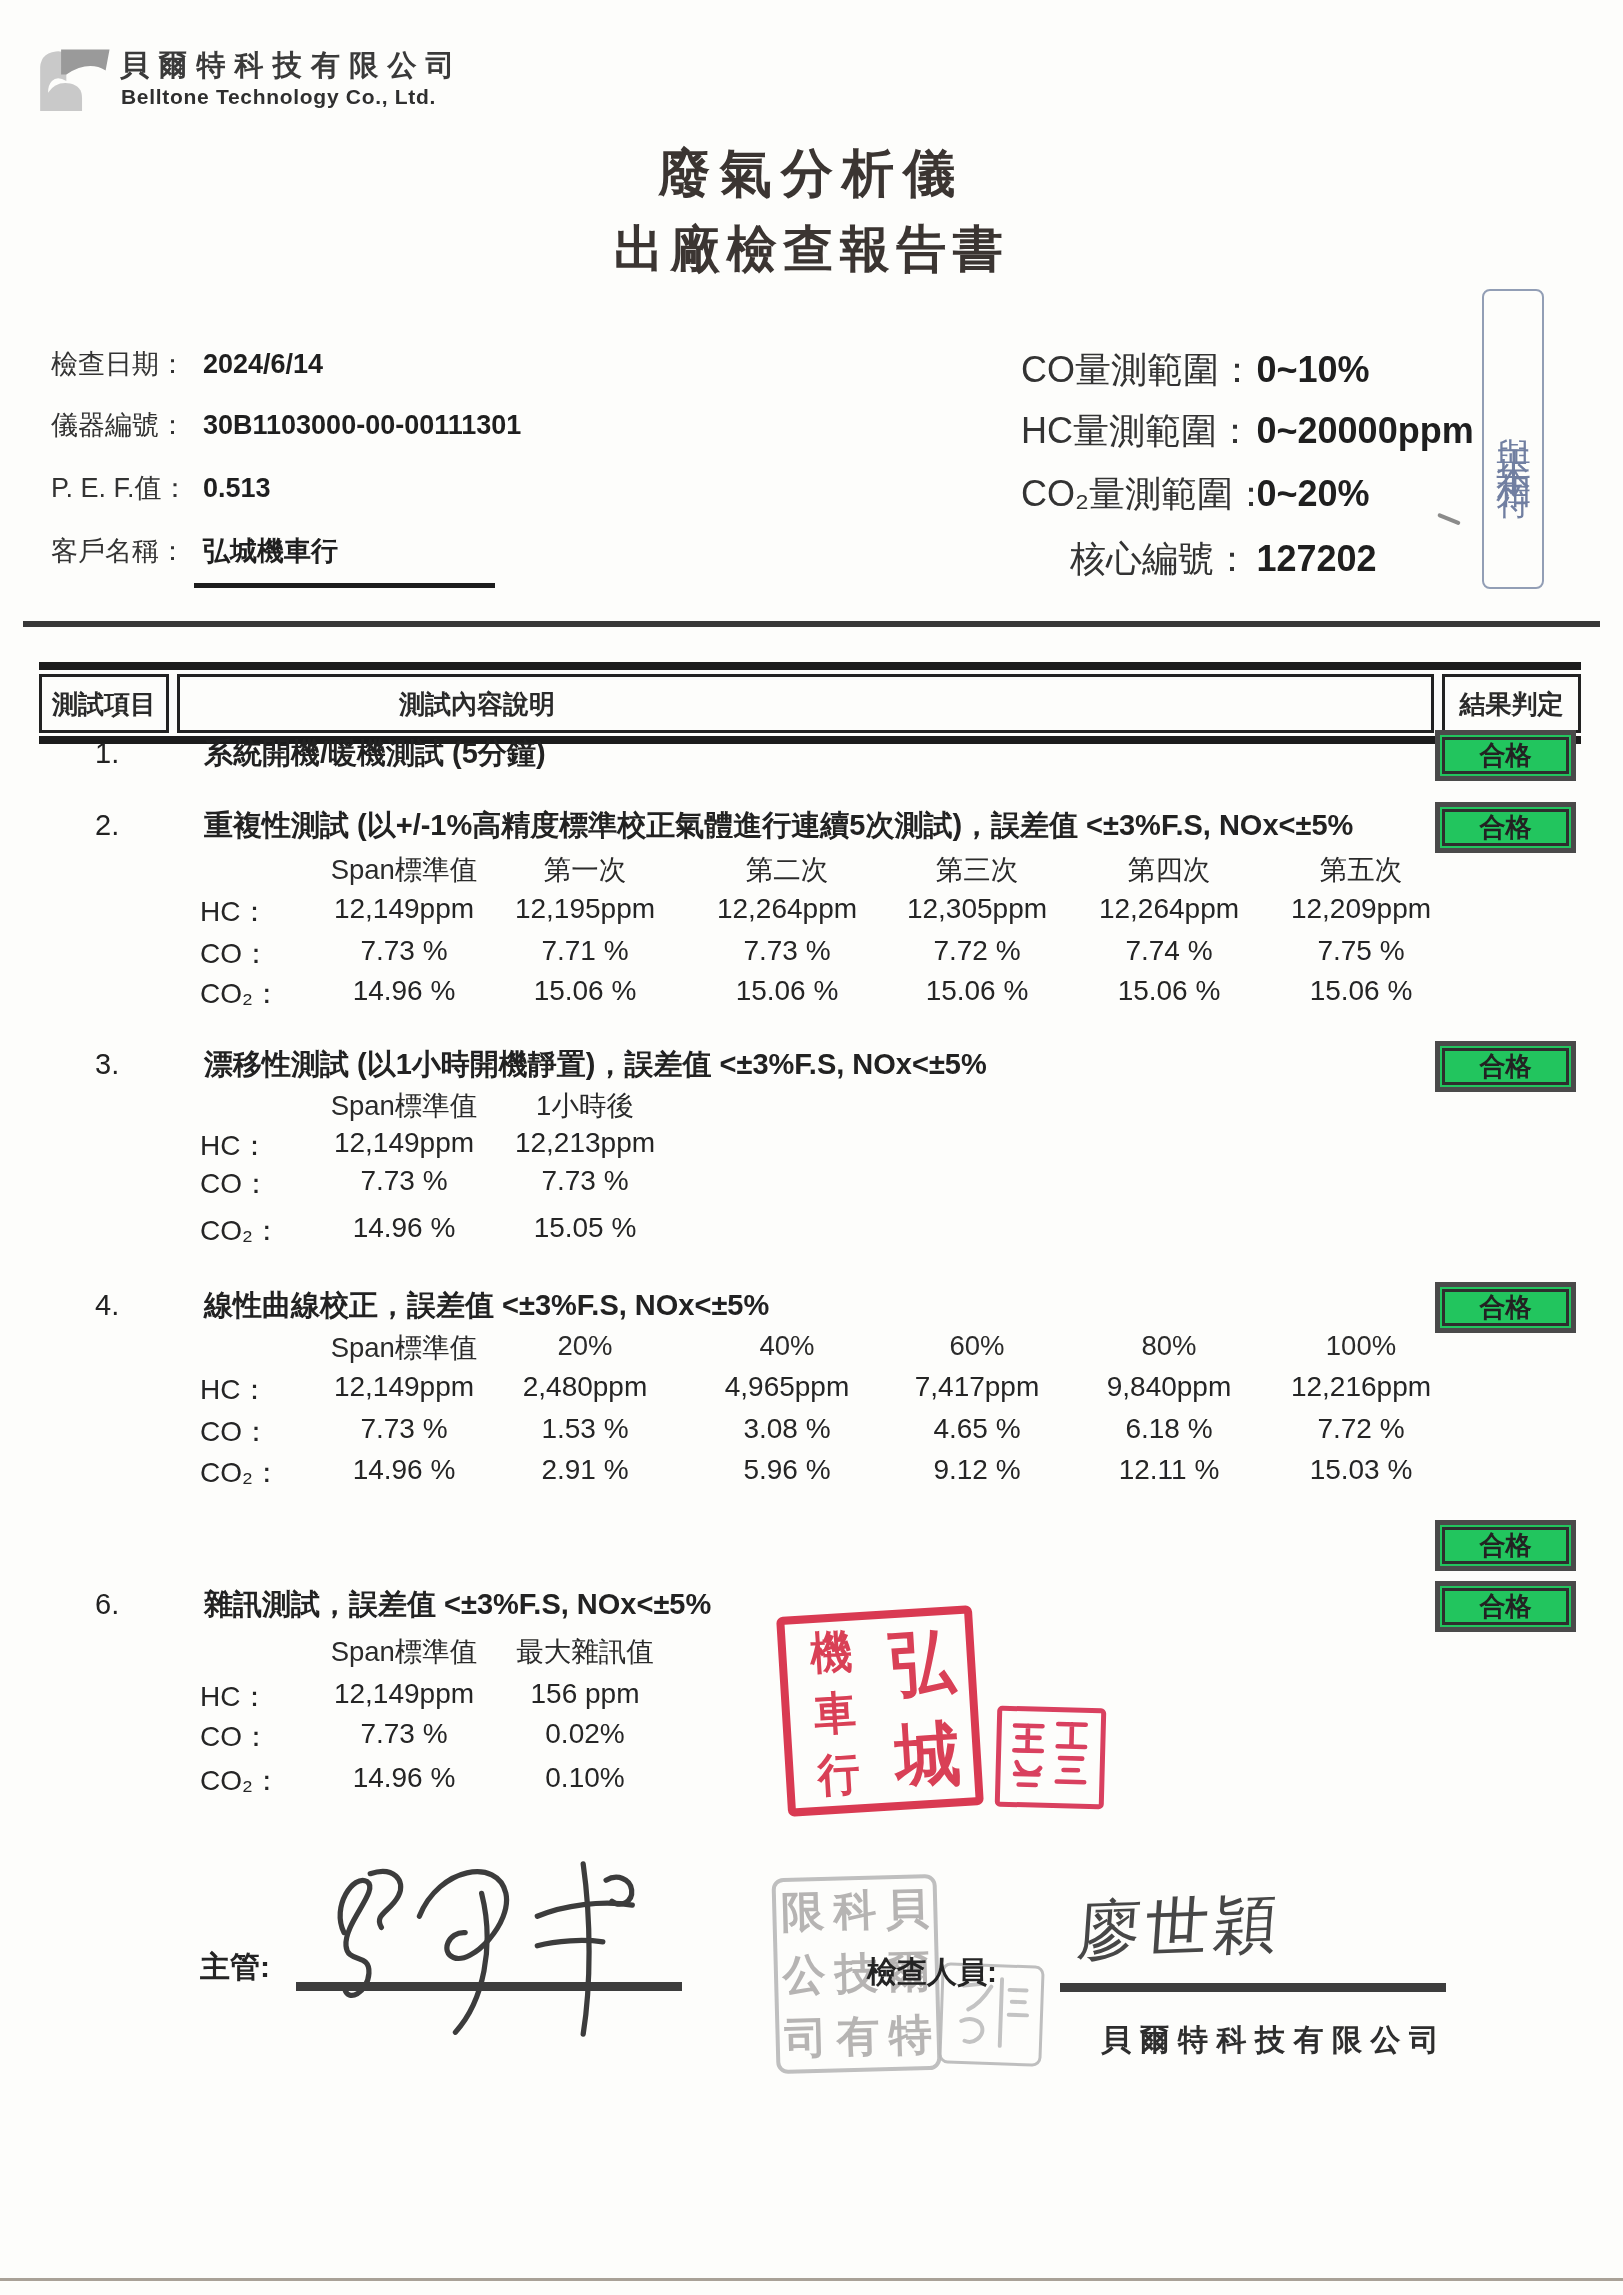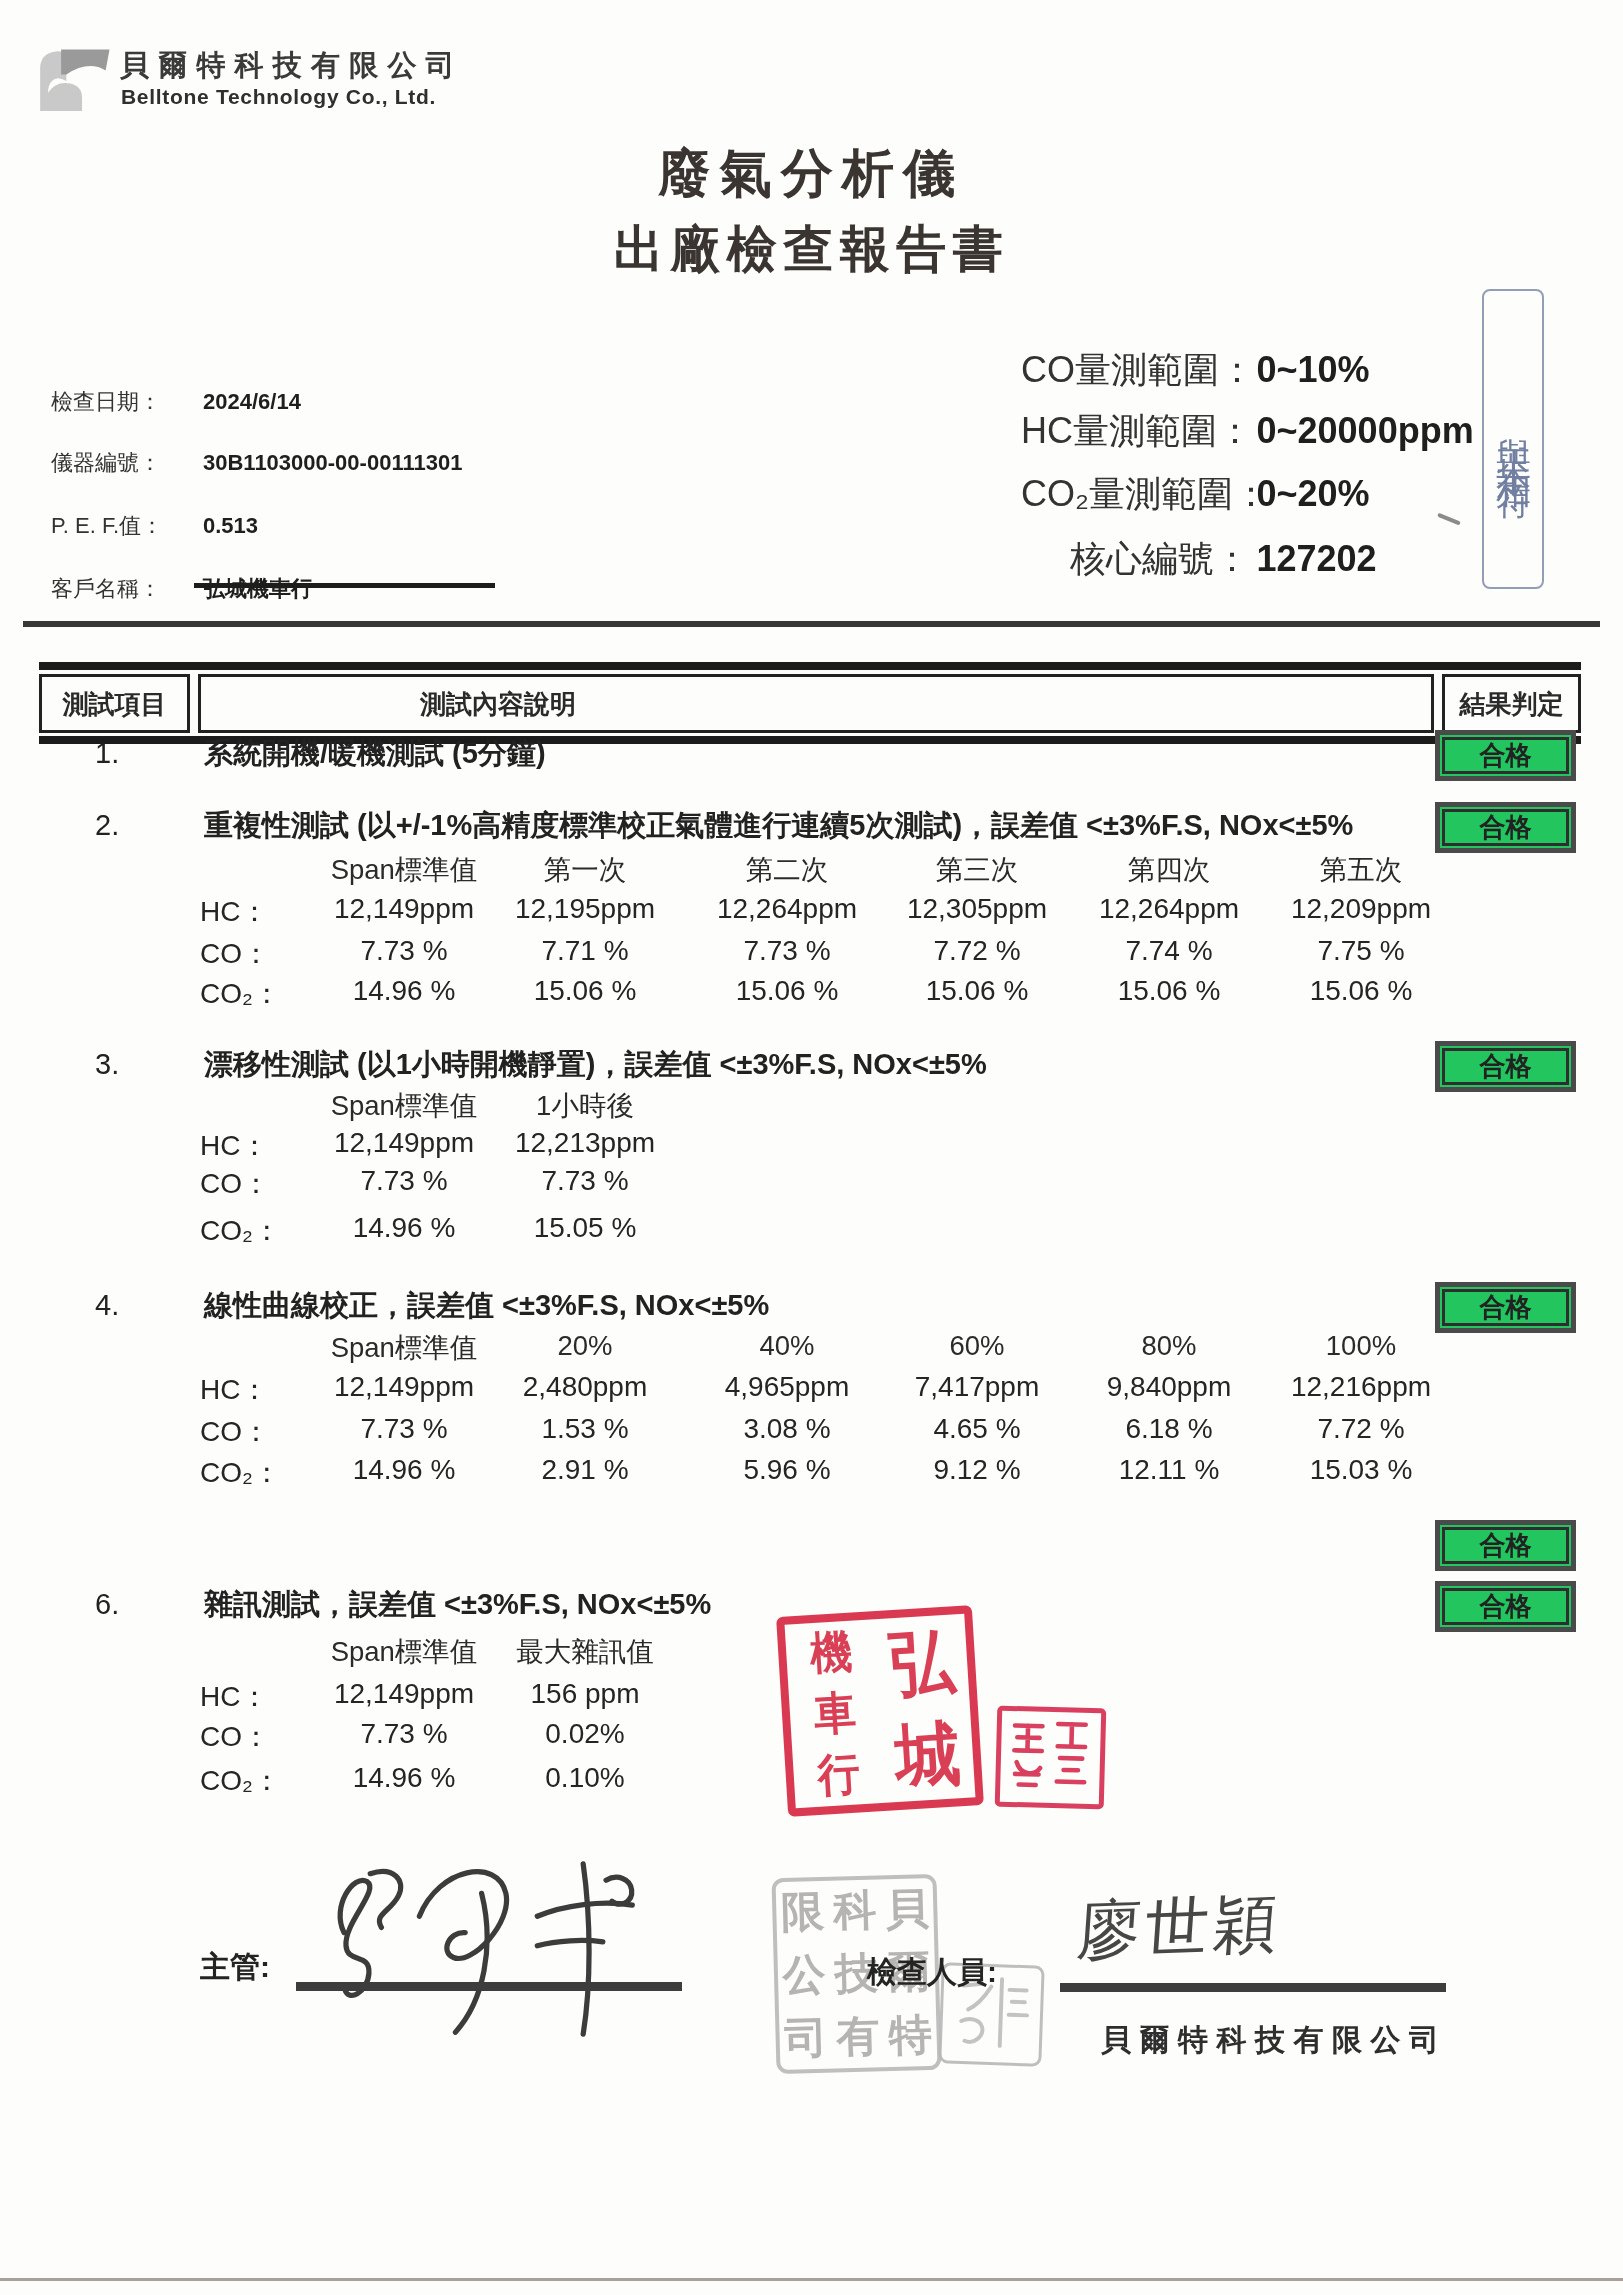--- a/index.html
+++ b/index.html
@@ -9,42 +9,42 @@
 
   
   .logo-zh{left:120px;top:46px;font-size:29px;font-weight:700;letter-spacing:9.2px;color:#3a3a3a;}
   .logo-en{left:121px;top:85px;font-size:21px;font-weight:600;color:#2f2f2f;letter-spacing:0.7px;}
 
   
   .title1{left:0;top:139px;width:1623px;text-align:center;font-size:52px;font-weight:700;letter-spacing:9.2px;color:#3b3532;}
   .title2{left:0;top:216px;width:1623px;text-align:center;font-size:50px;font-weight:700;letter-spacing:6.5px;color:#3b3532;}
 
   
-  .inforow{position:absolute;left:51px;font-size:22px;white-space:nowrap;margin-top:41px;}
+  .inforow{position:absolute;left:51px;font-size:27px;white-space:nowrap;}
   .inforow .ilabel{display:inline-block;min-width:152px;font-weight:400;color:#333;}
   .inforow .ival{font-weight:700;color:#1f1f1f;}
   .inforow-r{position:absolute;left:1021px;font-size:36px;white-space:nowrap;}
   .inforow-r .rlab{display:inline-block;width:229px;text-align:right;font-weight:400;color:#333;}
   .inforow-r .ival{font-weight:700;color:#1f1f1f;margin-left:6.5px;}
   .cust-underline{left:194px;top:583px;width:301px;height:5.2px;background:#1d1d1d;}
 
   
   .copystamp{left:1482px;top:289px;width:58px;height:296px;border:2.6px solid #8априж;}
   .copystamp{border:2.6px solid #8a97b0;border-radius:7.9px;display:flex;align-items:center;justify-content:center;
              writing-mode:vertical-rl;text-orientation:upright;font-size:35px;letter-spacing:11.8px;
              color:#66759a;opacity:.92;}
   .pen-mark{left:1437px;top:517px;width:23.6px;height:3.9px;background:#5a5a5a;border-radius:2px;transform:rotate(22deg);opacity:.7;}
 
   .divider{left:23px;top:621px;width:1577px;height:5.9px;background:#383838;}
 
   
   .thead{position:absolute;left:39px;top:662px;width:1542px;border-top:8.5px solid #1c1c1c;border-bottom:8.5px solid #1c1c1c;
          padding:3.9px 0;display:flex;gap:7.9px;box-sizing:border-box;}
   .th{border:3.9px solid #222;box-sizing:border-box;font-size:26px;font-weight:700;padding:9.8px 0 7.9px;text-align:center;color:#2a2a2a;}
-  .th1{width:151px;}
+  .th1{width:130px;}
   .th2{flex:1;text-align:left;padding-left:219px;}
   .th3{width:139px;}
 
   
   .item{position:absolute;left:95px;font-size:29px;color:#222;white-space:nowrap;}
   .inum{display:inline-block;width:109px;font-weight:500;}
   .ititle{font-weight:600;}
 
   .srow{position:absolute;left:0;top:0;width:1623px;height:37px;font-size:28px;color:#252525;}
   .srow.cols{font-size:27.5px;color:#2b2b2b;}

